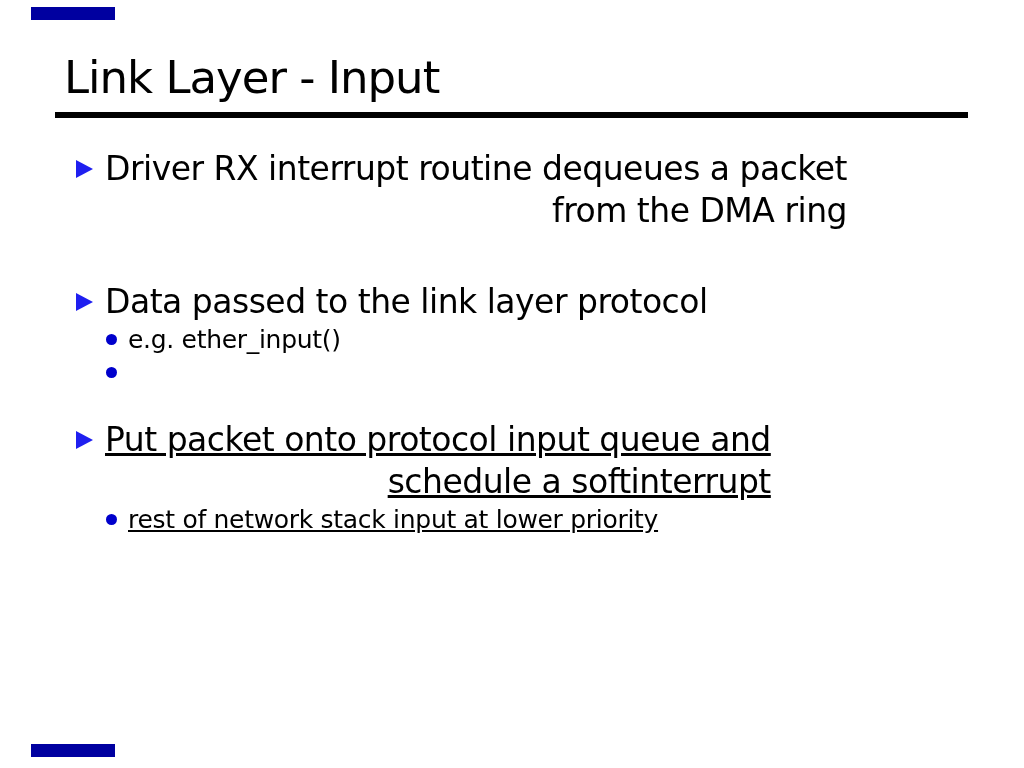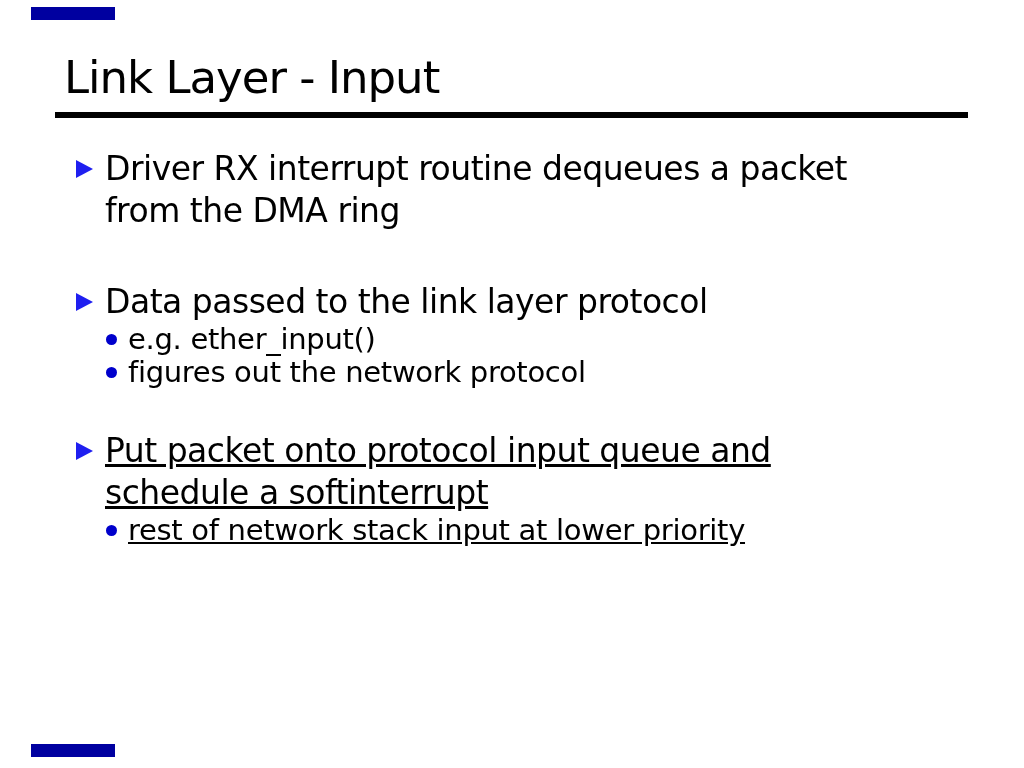--- a/index.html
+++ b/index.html
@@ -47,21 +47,21 @@
     position: absolute;
     left: 76px;
     top: 148px;
     width: 900px;
   }
 
   .group { margin-top: 0; }
   .group + .group.g2 { margin-top: 49px; }
   .group + .group.g3 { margin-top: 41px; text-decoration: underline; }
 
-  .main-item { display: flex; align-items: flex-start; }
+  .main-item { display: flex; align-items: flex-start; text-align: right; }
 
   .tri-col {
     flex: 0 0 29px;
     padding-top: 12px;
   }
   .triangle {
     width: 0;
     height: 0;
     border-left: 17px solid #1f1ff0;
     border-top: 9px solid transparent;
@@ -78,21 +78,21 @@
   .sub-list { margin-left: 30px; }
   .sub-item { display: flex; align-items: flex-start; }
   .dot-col { flex: 0 0 22px; padding-top: 11px; }
   .dot {
     width: 11px;
     height: 11px;
     border-radius: 50%;
     background: #0000cc;
   }
   .sub-text {
-    font-size: 29px;
+    font-size: 25px;
     line-height: 33px;
     letter-spacing: -0.3px;
     white-space: pre-line;
   }
 </style>
 </head>
 <body>
 
 <div class="corner-bar top" style="background: rgb(0, 0, 160);"></div>
 
@@ -122,21 +122,20 @@
       <div class="sub-item">
         <div class="dot-col">
             <div class="dot" style="background: rgb(0, 0, 204);"></div>
           </div>
         <div class="sub-text">e.g. ether_input()</div>
       </div>
       <div class="sub-item">
         <div class="dot-col">
             <div class="dot" style="background: rgb(0, 0, 204);"></div>
           </div>
-        <div class="sub-text">figures out the network protocol</div>
       </div>
     </div>
   </div>
 
   <div class="group g3">
     <div class="main-item">
       <div class="tri-col">
           <div class="triangle" style="border-left-color: rgb(31, 31, 240);"></div>
         </div>
       <div class="main-text">Put packet onto protocol input queue and

